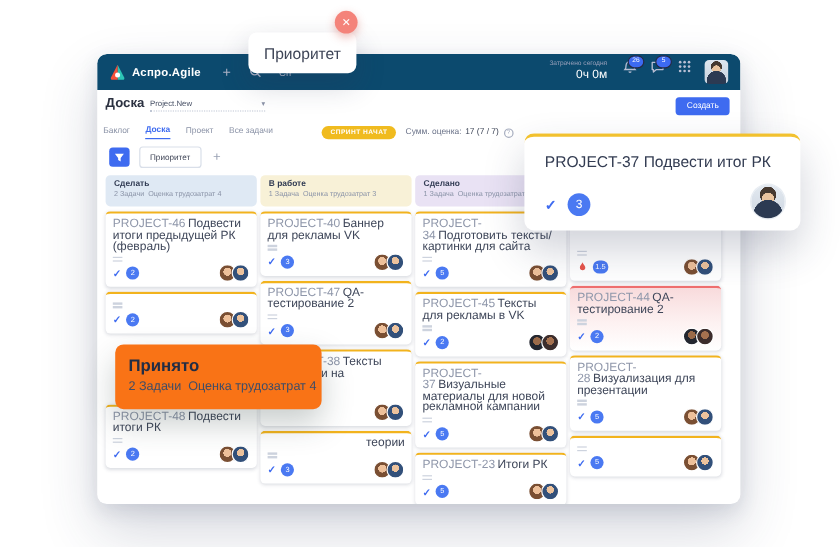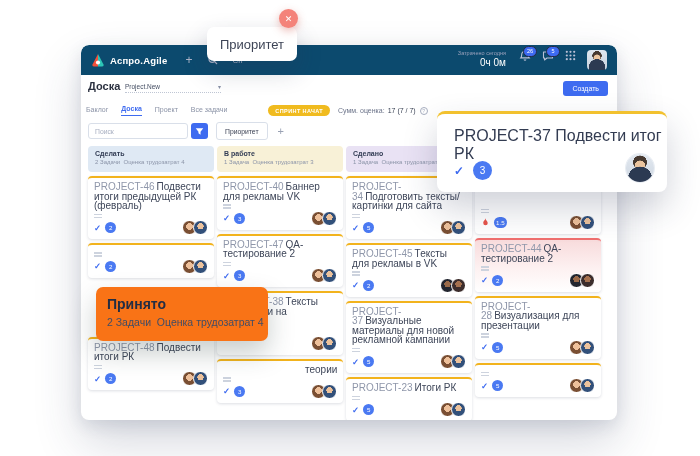--- a/index.html
+++ b/index.html
@@ -81,21 +81,21 @@
            box-shadow:0 10px 24px rgba(40,50,80,.22);display:flex;align-items:center;justify-content:center;
            font-size:13px;color:#3d4456}
   .tt-close{position:absolute;top:-18px;right:-1px;width:19px;height:19px;border-radius:50%;background:#f4837a;color:#fff;
             font-size:9px;display:flex;align-items:center;justify-content:center;box-shadow:0 3px 8px rgba(200,60,50,.35)}
   .accepted{position:absolute;left:96px;top:287px;width:172px;height:54px;background:#f97316;border-radius:7px;z-index:30;
             box-shadow:0 12px 26px rgba(40,60,55,.25);padding:9px 0 0 11px;box-sizing:border-box}
   .accepted-title{font-size:14px;font-weight:bold;color:#222d44}
   .accepted-sub{font-size:10.5px;color:#404d66;margin-top:4px;white-space:nowrap}
   .card-popup{position:absolute;left:437px;top:111px;width:230px;height:81px;background:#fff;border-radius:8px;z-index:30;
               border-top:3px solid #f2c12e;box-shadow:0 16px 34px rgba(40,50,80,.22);box-sizing:border-box}
-  .popup-title{position:absolute;left:17px;top:13px;font-size:16px;color:#333c52}
+  .popup-title{position:absolute;left:17px;top:13px;font-size:13px;color:#333c52}
   .popup-foot{position:absolute;left:17px;bottom:12px;display:flex;align-items:center}
   .popup-check{color:#3e6bf0;font-size:12px;font-weight:bold}
   .popup-est{width:19px;height:19px;border-radius:50%;background:#4a79f2;color:#fff;font-size:10px;display:flex;
              align-items:center;justify-content:center;margin-left:9px}
   .popup-avatar{position:absolute;right:13px;bottom:10px;width:28px;height:28px;border-radius:50%;box-shadow:0 0 0 1px #e8edf3;
      background:radial-gradient(circle at 50% 88%,#2c3a52 0 42%,transparent 43%),
                 radial-gradient(circle at 50% 42%,#eac49e 0 24%,transparent 25%),
                 radial-gradient(circle at 50% 30%,#463930 0 28%,transparent 29%),
                 linear-gradient(#e3e9f0,#cdd6e1)}
 </style>
@@ -168,21 +168,20 @@
     <span class="tab active">Доска</span>
     <span class="tab">Проект</span>
     <span class="tab">Все задачи</span>
     <span class="sprint-badge">СПРИНТ НАЧАТ</span>
     <span class="summary-label">Сумм. оценка:</span>
     <span class="summary-value">17 (7 / 7)</span>
     <span class="info-ic">?</span>
   </div>
 
   <div class="filter-row">
-    <input class="search-input" placeholder="Поиск" style="">
     <span class="filter-btn">
       <svg width="9" height="9" viewBox="0 0 12 12">
           <path d="M1 1.5h10L7.4 6.3v3.9L4.6 8.4V6.3z" fill="#fff"></path>
         </svg>
     </span>
     <span class="chip">Приоритет</span>
     <span class="add-btn">+</span>
   </div>
 
   <div class="board">

